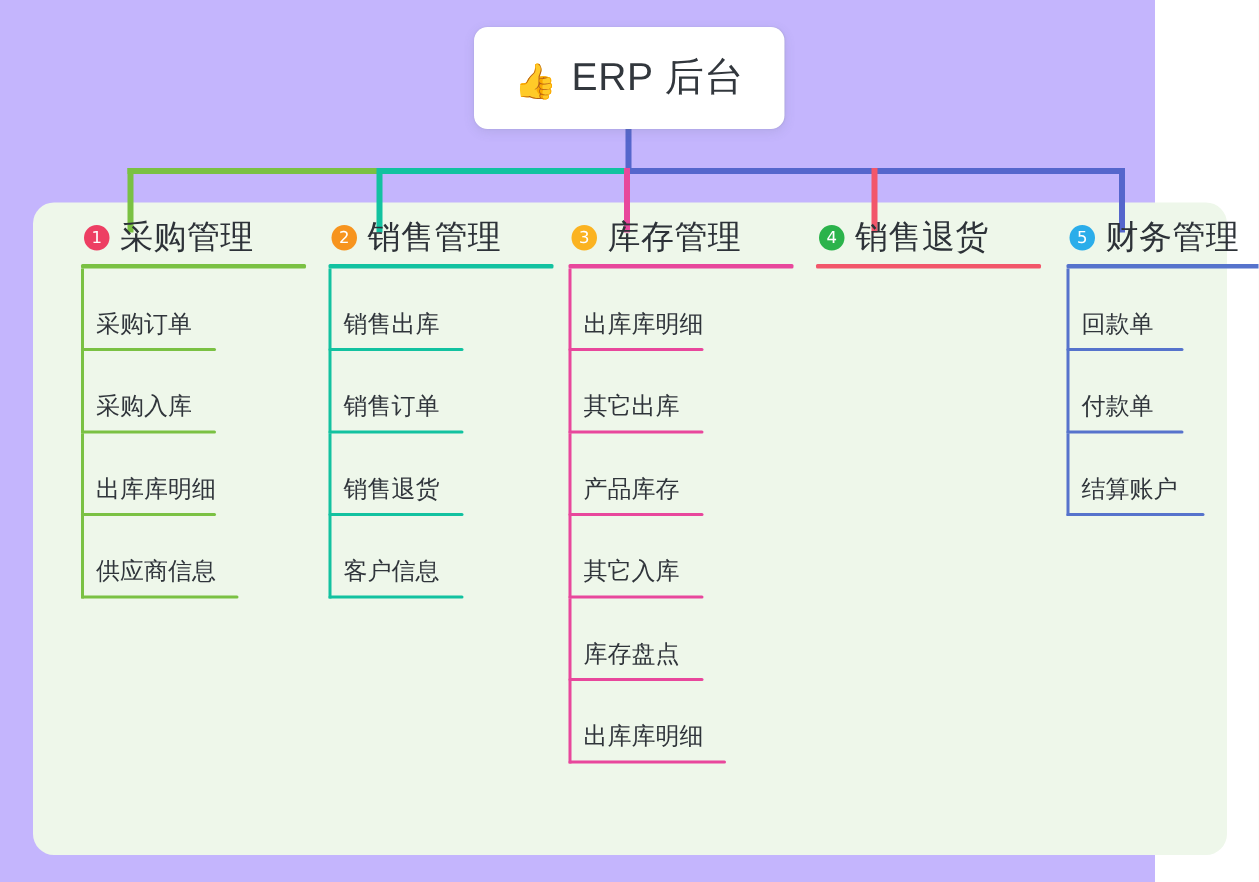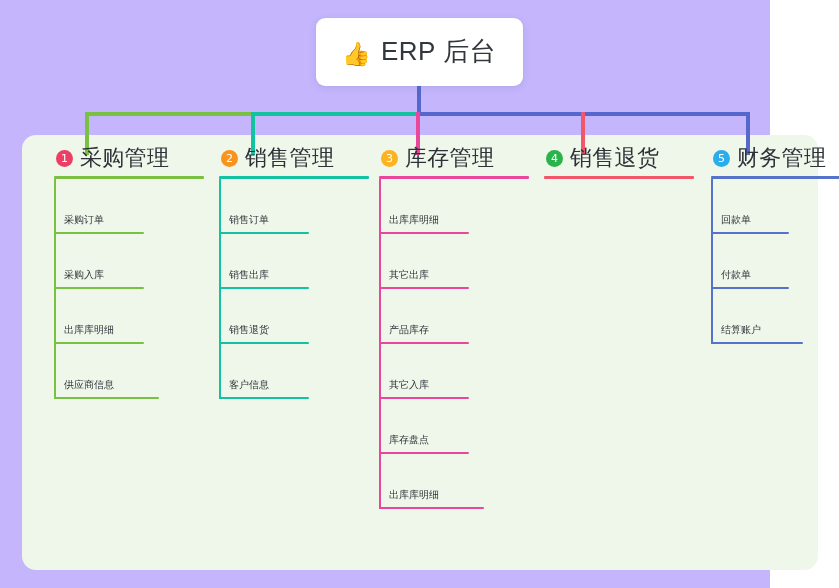--- a/index.html
+++ b/index.html
@@ -122,21 +122,21 @@
     margin-top: 0px;
   }
   .item {
     position: relative;
     height: 55px;
   }
   .item-label {
     position: absolute;
     left: 26px;
     bottom: 7px;
-    font-size: 10px;
+    font-size: 16px;
     color: #30353b;
     white-space: nowrap;
     text-align: center;
   }
   .item-underline {
     position: absolute;
     left: 16px;
     bottom: 0;
     height: 2px;
     border-radius: 1px;
@@ -209,26 +209,26 @@
       </div>
       <div class="column" style="left: 203px;">
         <div class="col-header">
           <span class="col-badge" style="background: rgb(247, 148, 30);">2</span>
           <span class="col-title">销售管理</span>
         </div>
         <div class="col-underline" style="width: 150px; margin-left: 16px; background: rgb(18, 194, 160);"></div>
         <div class="col-items">
           <div class="item">
             <div class="item-stem" style="background: rgb(18, 194, 160);"></div>
+            <div class="item-label">销售出库</div>
+            <div class="item-underline" style="width: 90px; background: rgb(18, 194, 160);"></div>
+          </div>
+          <div class="item">
+            <div class="item-stem" style="background: rgb(18, 194, 160);"></div>
             <div class="item-label">销售订单</div>
-            <div class="item-underline" style="width: 90px; background: rgb(18, 194, 160);"></div>
-          </div>
-          <div class="item">
-            <div class="item-stem" style="background: rgb(18, 194, 160);"></div>
-            <div class="item-label">销售出库</div>
             <div class="item-underline" style="width: 90px; background: rgb(18, 194, 160);"></div>
           </div>
           <div class="item">
             <div class="item-stem" style="background: rgb(18, 194, 160);"></div>
             <div class="item-label">销售退货</div>
             <div class="item-underline" style="width: 90px; background: rgb(18, 194, 160);"></div>
           </div>
           <div class="item">
             <div class="item-stem" style="background: rgb(18, 194, 160);"></div>
             <div class="item-label">客户信息</div>

